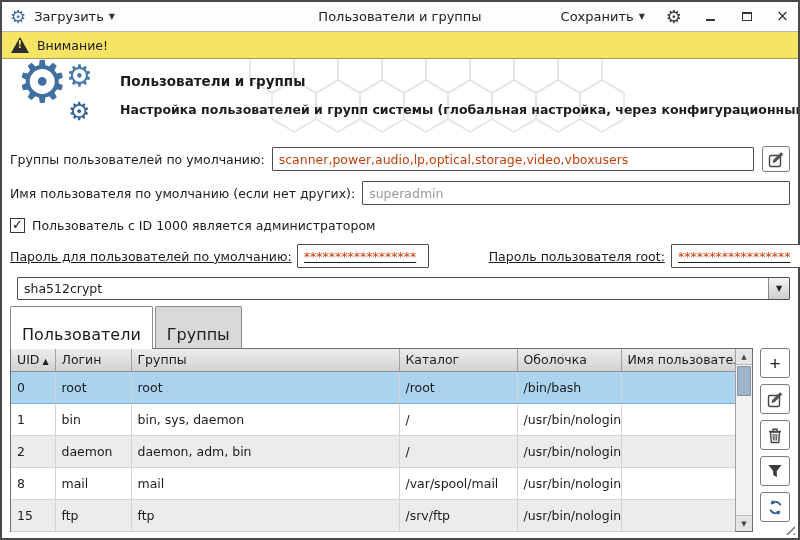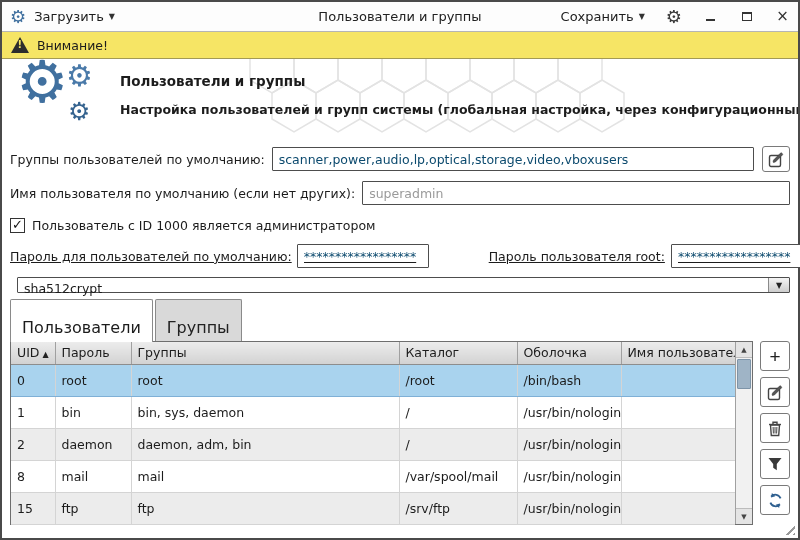--- a/index.html
+++ b/index.html
@@ -73,39 +73,39 @@
   .form { padding:0 8px; }
   .frow { display:flex; align-items:center; }
   .frow label { white-space:nowrap; }
   .r1 { margin-top:9px; }
   .r2 { margin-top:9px; }
   .r3 { margin-top:12px; height:17px; gap:7px; }
   .r4 { margin-top:10px;text-decoration:underline; }
   .r5 { margin-top:9px; }
   .tfield {
     height:24px; border:1px solid #4d4d4d; background:#fff;
-    font:inherit; padding:2px 6px; color:#0c4a6e; border-radius:1px;
+    font:inherit; padding:2px 6px; color:#c2410c; border-radius:1px;
   }
   .tfield::placeholder { color:#9a9a9a; opacity:1; }
   .grow { flex:1; margin-left:7px; min-width:0; }
   .iconbtn {
     width:28px; height:26px; margin-left:8px;
     border:1px solid #7a7a7a; border-radius:3px; background:#fff;
     display:flex; align-items:center; justify-content:center; cursor:pointer; flex:0 0 auto;
   }
   .checkbox {
     width:15px; height:15px; border:1.5px solid #333; background:#fff;
     display:inline-flex; align-items:center; justify-content:center; cursor:pointer; flex:0 0 auto;
   }
   .checkbox .mark { font-size:13px; font-weight:bold; color:#111; line-height:1; margin-top:-2px; }
   .pw1 { width:132px; margin-left:5px; }
   .lbl2 { margin-left:60px; }
   .pw2 { width:138px; margin-left:6px; }
   .combo {
-    flex:1; margin-left:7px; height:16px;
+    flex:1; margin-left:7px; height:23px;
     border:1px solid #4d4d4d; border-radius:1px; background:#fff;
     display:flex; align-items:stretch; cursor:pointer; min-width:0;
   }
   .combo .val { flex:1; padding:3px 6px; }
   .combo .arrowbtn {
     width:21px; border-left:1px solid #8a8a8a;
     background:linear-gradient(#f4f4f4,#cdcdcd);
     display:flex; align-items:center; justify-content:center;
     font-size:8px; color:#222;
   }
@@ -298,21 +298,21 @@
             <col style="width:268px">
           <col style="width:118px">
             <col style="width:104px">
             <col>
         </colgroup>
         <thead>
           <tr>
             <th>
               <span>UID</span><span class="sortarrow">▲</span>
             </th>
-            <th>Пароль</th>
+            <th>Логин</th>
             <th>Группы</th>
             <th>Каталог</th>
             <th>Оболочка</th>
             <th>Имя пользователя</th>
           </tr>
         </thead>
         <tbody>
           <tr class="sel">
             <td>0</td>
             <td>root</td>

